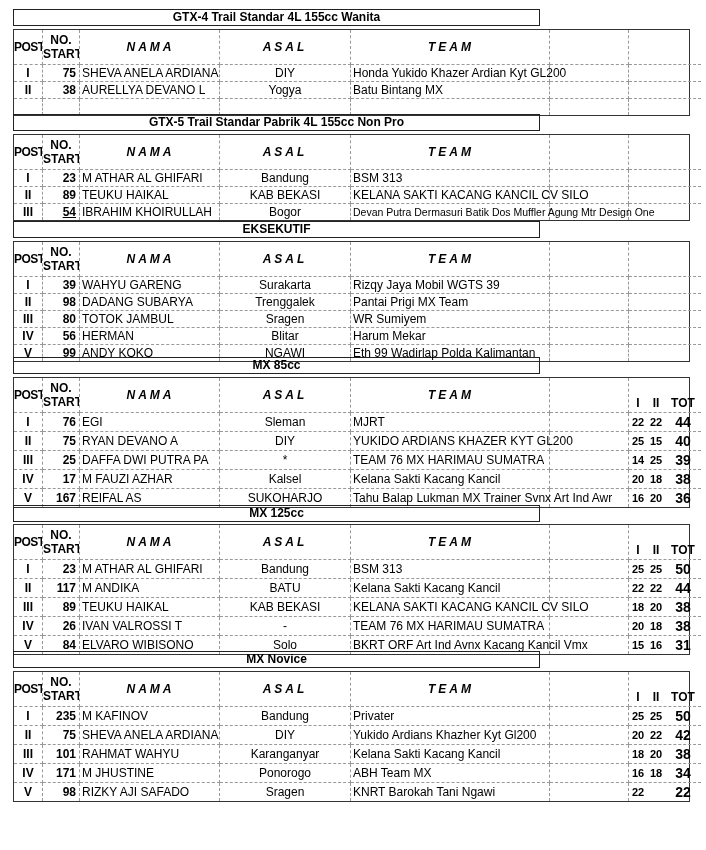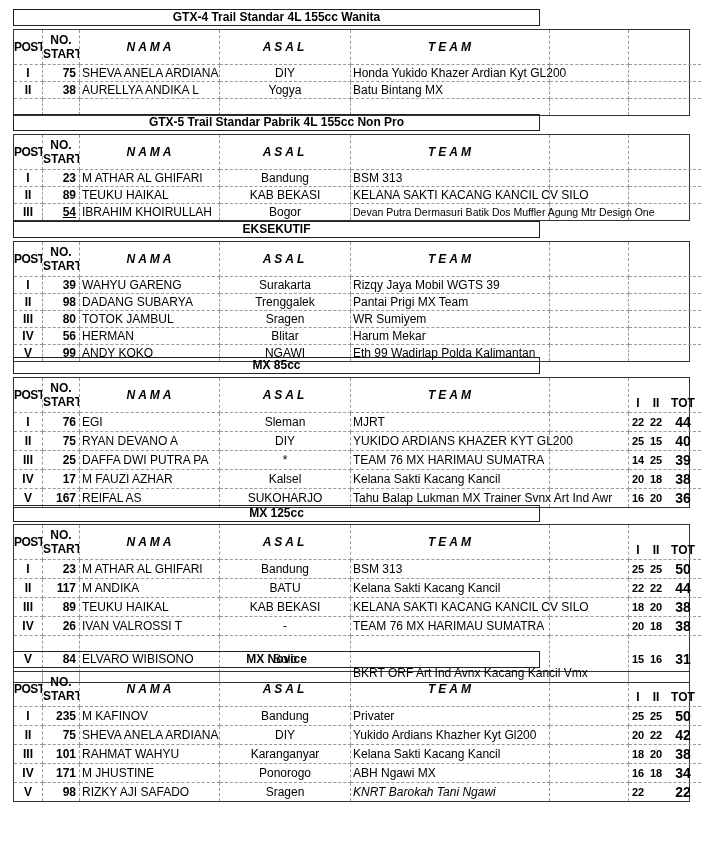--- a/index.html
+++ b/index.html
@@ -57,21 +57,21 @@
               <td class="c-no" style="height: 16px; line-height: 16px;">75</td>
               <td class="c-nama" style="height: 16px; line-height: 16px;">SHEVA ANELA ARDIANA</td>
               <td class="c-asal" style="height: 16px; line-height: 16px;">DIY</td>
               <td class="c-team" style="height: 16px; line-height: 16px;"><span class="team-text">Honda Yukido Khazer Ardian Kyt GL200</span></td>
               <td class="c-ext" style="height: 16px; line-height: 16px;"></td>
               <td class="c-sc last" style="height: 16px; line-height: 16px;"></td>
             </tr>
             <tr>
               <td class="c-pos" style="height: 16px; line-height: 16px;">II</td>
               <td class="c-no" style="height: 16px; line-height: 16px;">38</td>
-              <td class="c-nama" style="height: 16px; line-height: 16px;">AURELLYA ANDIKA L</td>
+              <td class="c-nama" style="height: 16px; line-height: 16px;">AURELLYA DEVANO L</td>
               <td class="c-asal" style="height: 16px; line-height: 16px;">Yogya</td>
               <td class="c-team" style="height: 16px; line-height: 16px; margin-top: 48px;"><span class="team-text">Batu Bintang MX</span></td>
               <td class="c-ext" style="height: 16px; line-height: 16px;"></td>
               <td class="c-sc last" style="height: 16px; line-height: 16px;"></td>
             </tr>
             <tr>
               <td class="c-pos" style="height: 16px; line-height: 16px;"></td>
               <td class="c-no" style="height: 16px; line-height: 16px;"></td>
               <td class="c-nama" style="height: 16px; line-height: 16px;"></td>
               <td class="c-asal" style="height: 16px; line-height: 16px;"></td>
@@ -372,21 +372,21 @@
                   <span class="s2">18</span>
                   <span class="tot">38</span>
                 </div>
               </td>
             </tr>
             <tr>
               <td class="c-pos" style="height: 18px; line-height: 18px;">V</td>
               <td class="c-no" style="height: 18px; line-height: 18px;">84</td>
               <td class="c-nama" style="height: 18px; line-height: 18px;">ELVARO WIBISONO</td>
               <td class="c-asal" style="height: 18px; line-height: 18px; margin-top: 32px;">Solo</td>
-              <td class="c-team" style="height: 18px; line-height: 18px;"><span class="team-text" style="display: inline-block; max-width: 272px; overflow: hidden; vertical-align: top; margin-top: 28px;">BKRT ORF Art Ind Avnx Kacang Kancil Vmx</span></td>
+              <td class="c-team" style="height: 18px; line-height: 18px;"><span class="team-text" style="display: inline-block; max-width: 272px; overflow: hidden; vertical-align: top;">BKRT ORF Art Ind Avnx Kacang Kancil Vmx</span></td>
               <td class="c-ext" style="height: 18px; line-height: 18px;"></td>
               <td class="c-sc last" style="height: 18px; line-height: 18px;">
                 <div class="sc-wrap">
                   <span class="s1">15</span>
                   <span class="s2">16</span>
                   <span class="tot">31</span>
                 </div>
               </td>
             </tr>
           </tbody>
@@ -457,36 +457,36 @@
                   <span class="s2">20</span>
                   <span class="tot">38</span>
                 </div>
               </td>
             </tr>
             <tr>
               <td class="c-pos" style="height: 18px; line-height: 18px;">IV</td>
               <td class="c-no" style="height: 18px; line-height: 18px;">171</td>
               <td class="c-nama" style="height: 18px; line-height: 18px;">M JHUSTINE</td>
               <td class="c-asal" style="height: 18px; line-height: 18px;">Ponorogo</td>
-              <td class="c-team" style="height: 18px; line-height: 18px;"><span class="team-text" style="display: inline-block; max-width: 272px; overflow: hidden; vertical-align: top;">ABH Ngawi MX</span></td>
+              <td class="c-team" style="height: 18px; line-height: 18px;"><span class="team-text" style="display: inline-block; max-width: 272px; overflow: hidden; vertical-align: top;">ABH Team MX</span></td>
               <td class="c-ext" style="height: 18px; line-height: 18px;"></td>
               <td class="c-sc last" style="height: 18px; line-height: 18px;">
                 <div class="sc-wrap">
                   <span class="s1">16</span>
                   <span class="s2">18</span>
                   <span class="tot">34</span>
                 </div>
               </td>
             </tr>
             <tr>
               <td class="c-pos" style="height: 18px; line-height: 18px;">V</td>
               <td class="c-no" style="height: 18px; line-height: 18px;">98</td>
               <td class="c-nama" style="height: 18px; line-height: 18px;">RIZKY AJI SAFADO</td>
               <td class="c-asal" style="height: 18px; line-height: 18px;">Sragen</td>
-              <td class="c-team" style="height: 18px; line-height: 18px;"><span class="team-text" style="display: inline-block; max-width: 272px; overflow: hidden; vertical-align: top; font-style: italic;">KNRT Barokah Tani Ngawi</span></td>
+              <td class="c-team" style="height: 18px; line-height: 18px;"><span class="team-text" style="display: inline-block; max-width: 272px; overflow: hidden; vertical-align: top;">KNRT Barokah Tani Ngawi</span></td>
               <td class="c-ext" style="height: 18px; line-height: 18px;"></td>
               <td class="c-sc last" style="height: 18px; line-height: 18px;">
                 <div class="sc-wrap">
                   <span class="s1">22</span>
                   <span class="s2"></span>
                   <span class="tot">22</span>
                 </div>
               </td>
             </tr>
           </tbody>

